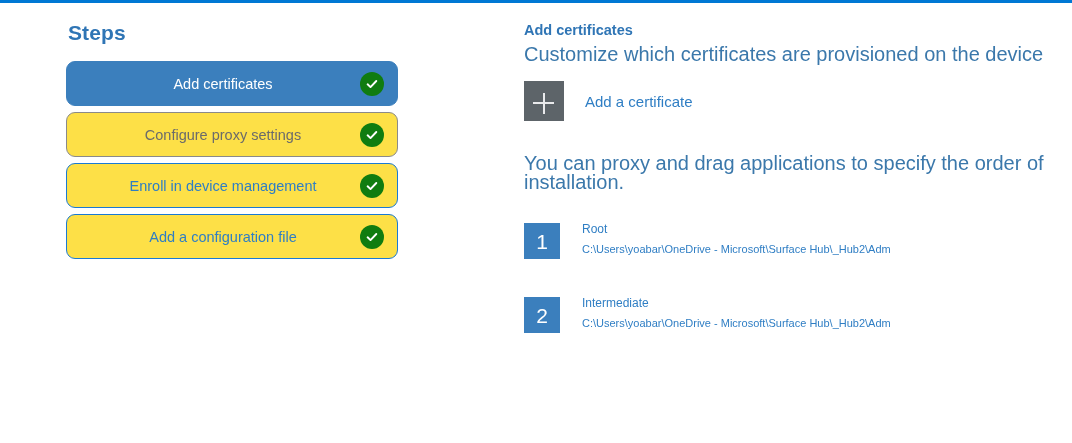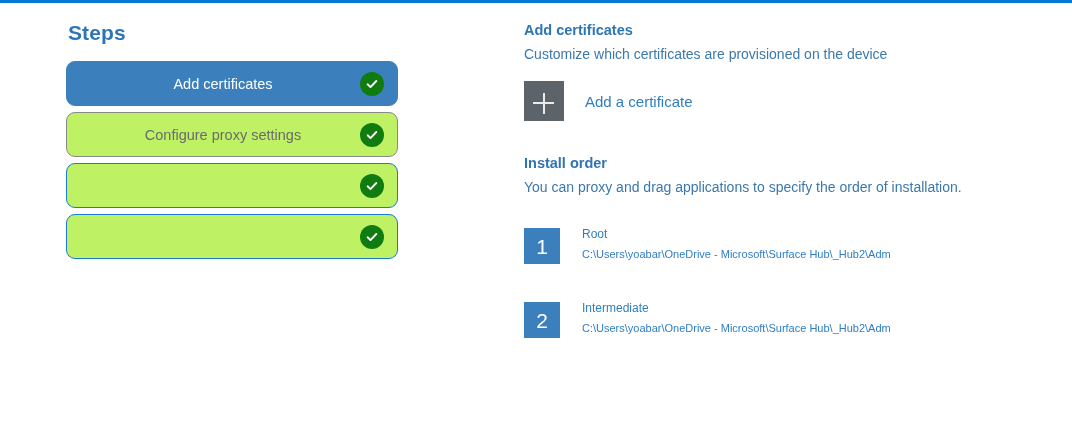--- a/index.html
+++ b/index.html
@@ -51,21 +51,21 @@
     position: relative;
     box-sizing: border-box;
     width: 332px;
     height: 45px;
     border-radius: 9px;
     margin-bottom: 6px;
     display: flex;
     align-items: center;
     justify-content: center;
     font-size: 14.5px;
-    background: #bef264;
+    background: #fde047;
     border: 1px solid #1a7ad4;
     color: #2f7ec4;
     cursor: pointer;
     user-select: none;
   }
   .step-button.selected {
     background: #3b7fbd;
     border-color: #3b7fbd;
     color: #ffffff;
   }
@@ -101,21 +101,21 @@
     width: 520px;
   }
   .section-heading {
     font-size: 14.5px;
     font-weight: bold;
     color: #2f75b5;
     margin: 0;
     line-height: 19px;
   }
   .section-sub {
-    font-size: 14px;
+    font-size: 20px;
     color: #3b78ab;
     margin: 5px 0 0 0;
     line-height: 19px;
   }
 
   
   #add-certificate-row {
     display: flex;
     align-items: center;
     margin-top: 17px;
@@ -211,27 +211,29 @@
         </div>
         <div class="step-button muted">
           <span class="step-label">Configure proxy settings</span>
           <span class="check-badge">
             <svg width="14" height="14" viewBox="0 0 14 14" aria-hidden="true">
               <path d="M2.6 7.3 L5.5 10.1 L11.3 4.0" fill="none" stroke="#ffffff" stroke-width="1.9" stroke-linecap="round" stroke-linejoin="round"></path>
             </svg>
           </span>
         </div>
         <div class="step-button">
+          <span class="step-label">Enroll in device management</span>
           <span class="check-badge">
             <svg width="14" height="14" viewBox="0 0 14 14" aria-hidden="true">
               <path d="M2.6 7.3 L5.5 10.1 L11.3 4.0" fill="none" stroke="#ffffff" stroke-width="1.9" stroke-linecap="round" stroke-linejoin="round"></path>
             </svg>
           </span>
         </div>
         <div class="step-button">
+          <span class="step-label">Add a configuration file</span>
           <span class="check-badge">
             <svg width="14" height="14" viewBox="0 0 14 14" aria-hidden="true">
               <path d="M2.6 7.3 L5.5 10.1 L11.3 4.0" fill="none" stroke="#ffffff" stroke-width="1.9" stroke-linecap="round" stroke-linejoin="round"></path>
             </svg>
           </span>
         </div>
       </div>
   </div>
 
   <div id="detail-column">
@@ -243,21 +245,20 @@
       <div id="add-certificate-row">
         <div id="add-certificate-square">
           <span class="plus-v"></span>
           <span class="plus-h"></span>
         </div>
         <div id="add-certificate-label">Add a certificate</div>
       </div>
     </div>
 
     <div id="install-order-block">
-      <div class="section-heading">Install order</div>
       <div class="section-sub">You can proxy and drag applications to specify the order of installation.</div>
       <div id="install-order-list">
           <div class="order-item">
             <div class="order-badge">1</div>
             <div class="order-text">
               <div class="order-name">Root</div>
               <div class="order-path">C:\Users\yoabar\OneDrive - Microsoft\Surface Hub\_Hub2\Adm</div>
             </div>
           </div>
           <div class="order-item">

